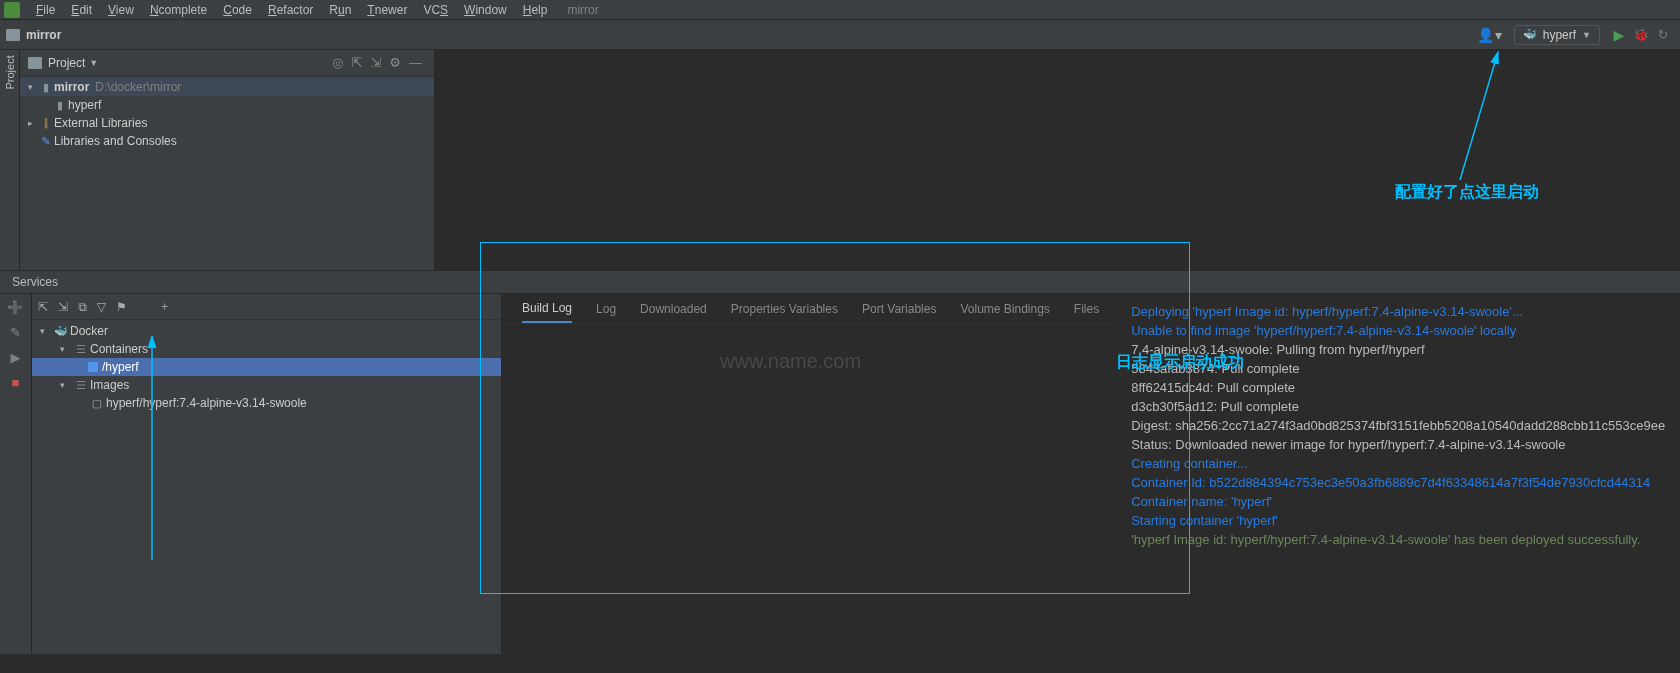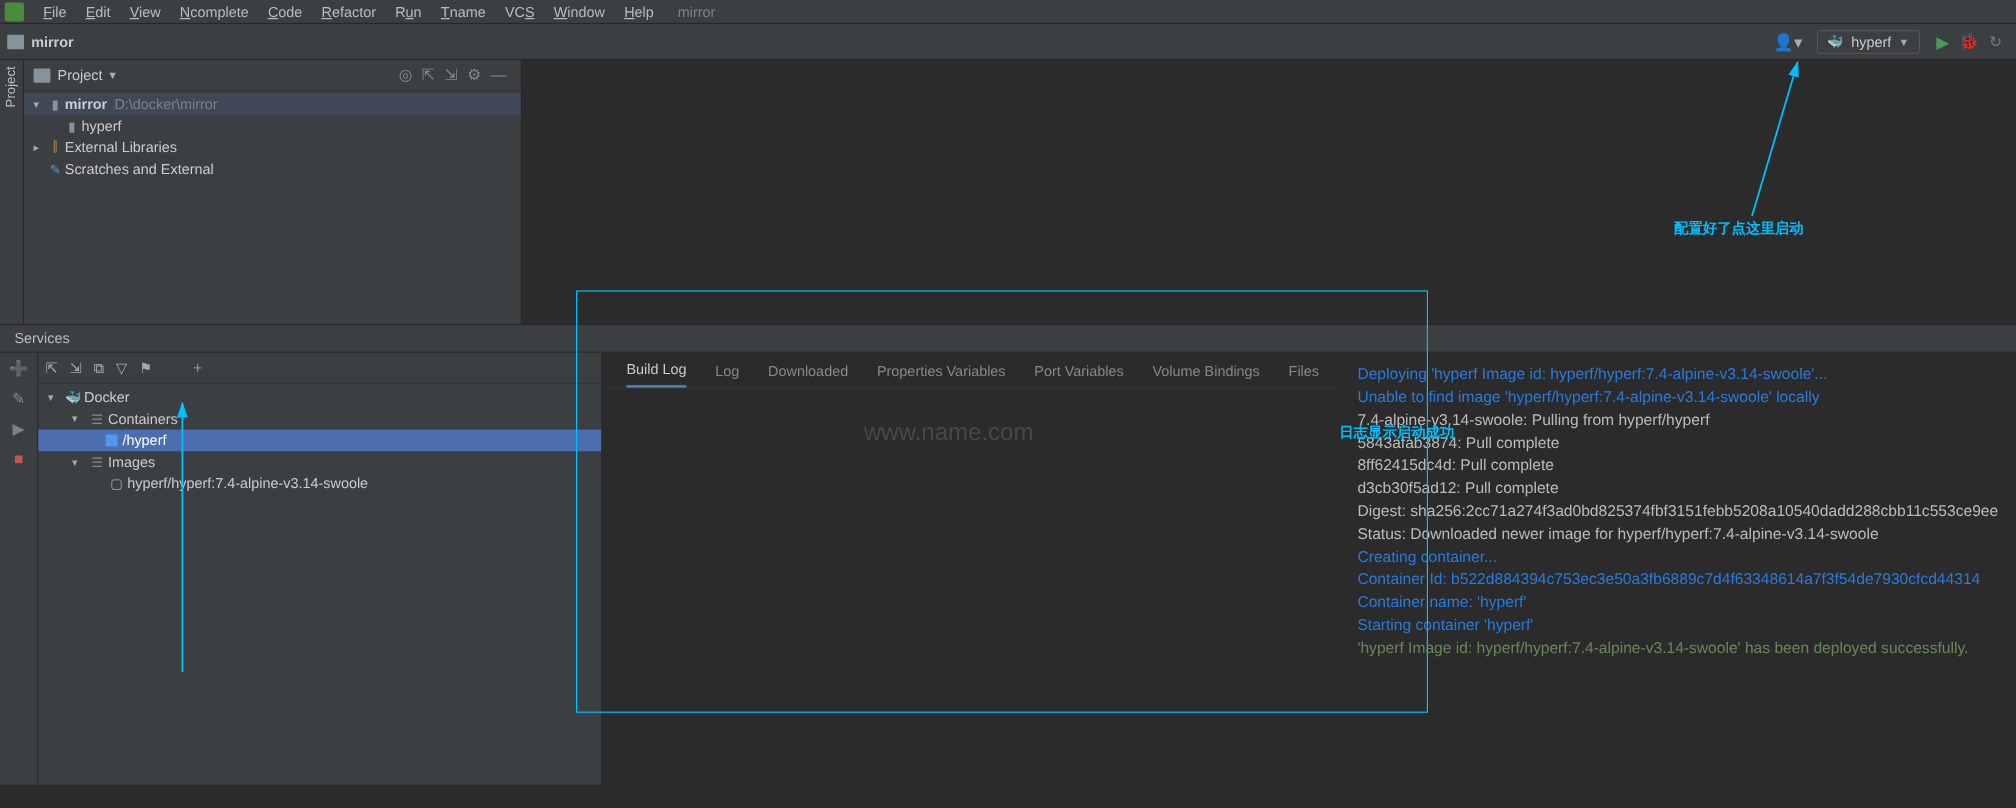--- a/index.html
+++ b/index.html
@@ -88,40 +88,40 @@
 .log-tabs { height: 30px; display: flex; align-items: center; gap: 24px; padding: 0 20px; border-bottom: 1px solid #323232; color: #888; }
 .log-tab { color: #888; padding: 6px 0; cursor: pointer; }
 .log-tab.active { color: #cccccc; border-bottom: 2px solid #4a88c7; }
 
 .log-content { padding: 8px 12px; font-family: "Consolas", "Courier New", monospace; font-size: 13px; line-height: 19px; white-space: pre; }
 .log-line.blue { color: #287bde; }
 .log-line.gray { color: #bbbbbb; }
 .log-line.green { color: #6a8759; }
 
 
-.annot { position: absolute; color: #00bfff; font-size: 12px; font-weight: bold; pointer-events: none; }
+.annot { position: absolute; color: #00bfff; font-size: 16px; font-weight: bold; pointer-events: none; }
 .box1 { position: absolute; border: 1px solid #00bfff; pointer-events: none; }
 svg.overlay { position: absolute; top: 0; left: 0; pointer-events: none; }
 
 
 .wm { position: absolute; color: #666; opacity: 0.5; font-size: 20px; pointer-events: none; }
 </style>
 </head>
 <body>
 
 <div class="menubar">
   <div class="app-icon"></div>
   <span class="menu-item"><u>F</u><span>ile</span></span>
   <span class="menu-item"><u>E</u><span>dit</span></span>
   <span class="menu-item"><u>V</u><span>iew</span></span>
   <span class="menu-item"><u>N</u><span>complete</span></span>
   <span class="menu-item"><u>C</u><span>ode</span></span>
   <span class="menu-item"><u>R</u><span>efactor</span></span>
   <span class="menu-item">R<u>u</u><span>n</span></span>
-  <span class="menu-item"><u>T</u><span>name</span></span>
+  <span class="menu-item"><u>T</u><span>newer</span></span>
   <span class="menu-item">VC<u>S</u></span>
   <span class="menu-item"><u>W</u><span>indow</span></span>
   <span class="menu-item"><u>H</u><span>elp</span></span>
   <span class="tail">mirror</span>
 </div>
 
 <div class="navbar">
   <div class="folder-icon"></div>
   <span class="proj-name">mirror</span>
   <div class="spacer"></div>
@@ -165,21 +165,21 @@
         <span class="tree-lbl">hyperf</span>
       </div>
       <div class="tree-row" style="padding-left:8px;">
         <span class="tree-arrow">▸</span>
         <span class="tree-icon lib">⫿</span>
         <span class="tree-lbl">External Libraries</span>
       </div>
       <div class="tree-row" style="padding-left:8px;">
         <span class="tree-arrow"> </span>
         <span class="tree-icon scratch">✎</span>
-        <span class="tree-lbl">Scratches and External</span>
+        <span class="tree-lbl">Libraries and Consoles</span>
       </div>
     </div>
   </div>
 
   <div class="editor"></div>
 </div>
 
 <div class="services-title">
   <span>Services</span>
 </div>

